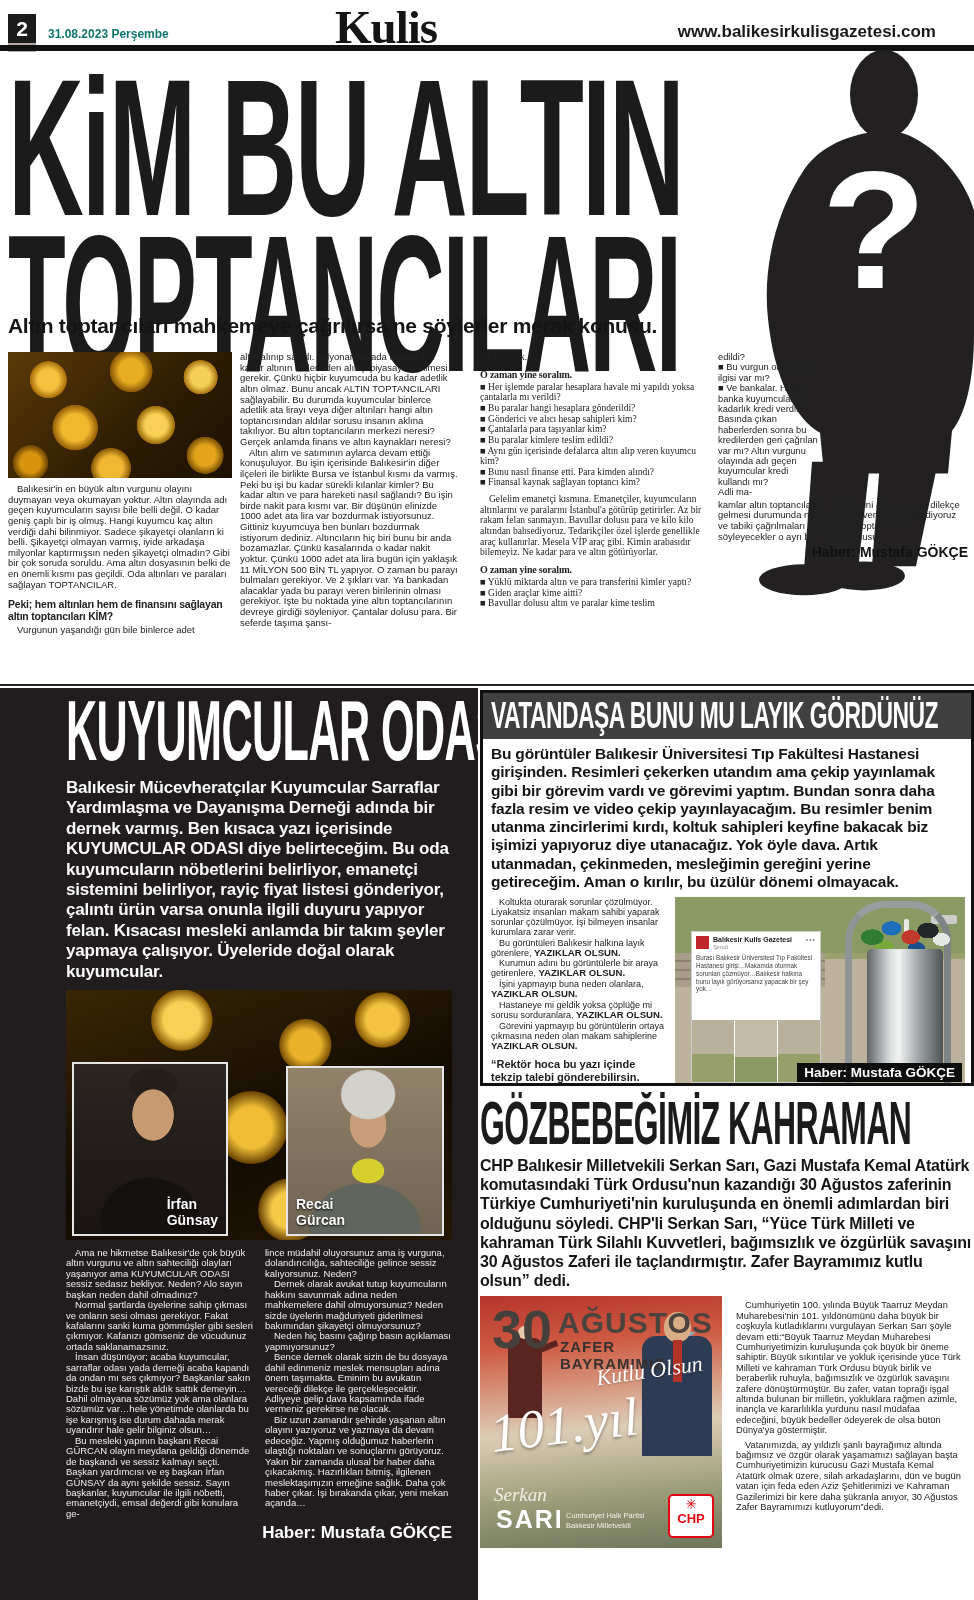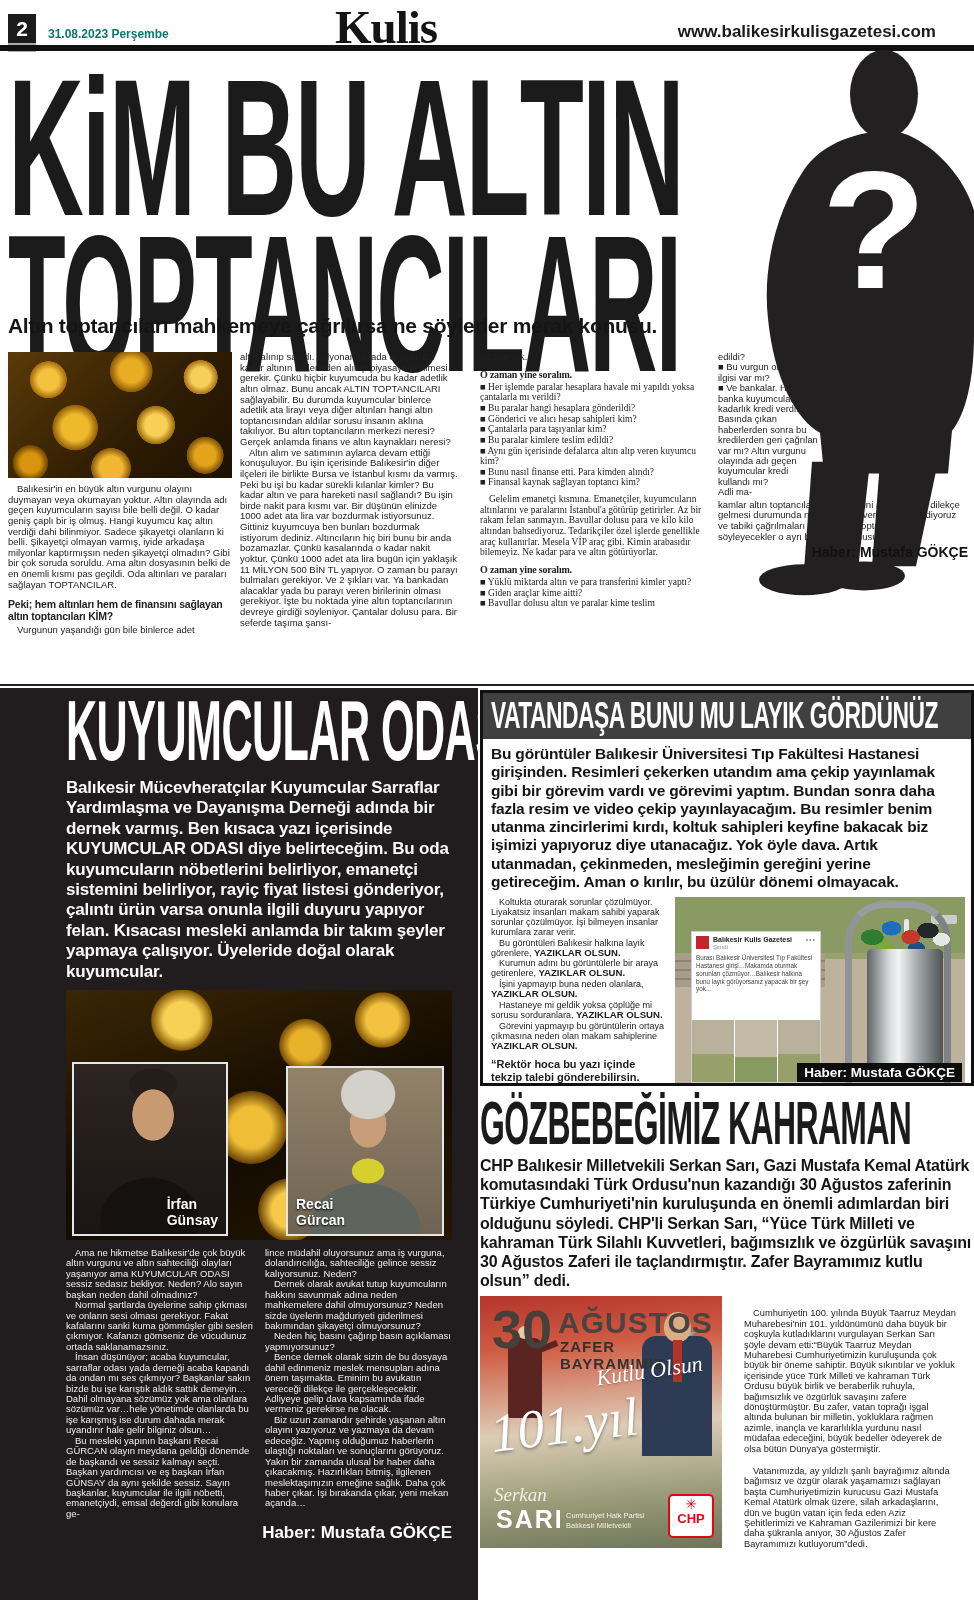--- a/index.html
+++ b/index.html
@@ -132,21 +132,21 @@
      font-weight:700;font-size:13.5px;padding:2px 7px;}
   
   .gsec{left:480px;top:1092px;width:492px;height:508px;overflow:hidden;}
   .ghl{display:inline-block;white-space:nowrap;font-weight:700;color:#1b1b1b;transform-origin:0 0;line-height:0.84;}
   #ghl1 .ghl{font-size:56px;letter-spacing:-1px;transform:scale(0.57,1.08);}
   #ghl2 .ghl{font-size:56px;letter-spacing:-1px;transform:scale(0.51,1.08);}
   #ghl1{height:52px;margin-top:6px;} #ghl2{height:56px;}
   .gintro{font-size:16px;font-weight:700;line-height:1.2;letter-spacing:-0.2px;color:#151515;margin-top:6px;}
   .grow{display:flex;margin-top:6px;gap:10px;}
   .gcol{width:236px;font-size:9.3px;line-height:1.12;}
-  .gcol p{margin:12px;text-indent:9px;}
+  .gcol p{margin:4px;text-indent:9px;}
   
   .poster{position:relative;width:242px;height:252px;flex:0 0 auto;overflow:hidden;
      background:linear-gradient(175deg,#b5352b 0%,#cf5a42 20%,#ddcdb6 52%,#9a9c79 78%,#6e755a 100%);}
   .poster .flagstar{position:absolute;right:26px;top:26px;width:26px;height:26px;background:#7fb3d8;
      clip-path:polygon(50% 0,63% 35%,100% 38%,70% 60%,82% 100%,50% 75%,18% 100%,30% 60%,0 38%,37% 35%);opacity:.8;}
   .poster .ata{position:absolute;left:28px;top:42px;width:34px;height:80px;background:#5a2420;
      border-radius:8px 8px 2px 2px;}
   .poster .ata:before{content:"";position:absolute;left:10px;top:-12px;width:13px;height:13px;border-radius:50%;background:#e8c9a8;}
   .poster .ata:after{content:"";position:absolute;right:-16px;top:6px;width:22px;height:6px;background:#5a2420;transform:rotate(-22deg);}
   .poster .mp{position:absolute;right:10px;top:40px;width:70px;height:120px;background:#2e3b55;border-radius:14px 14px 0 0;}

